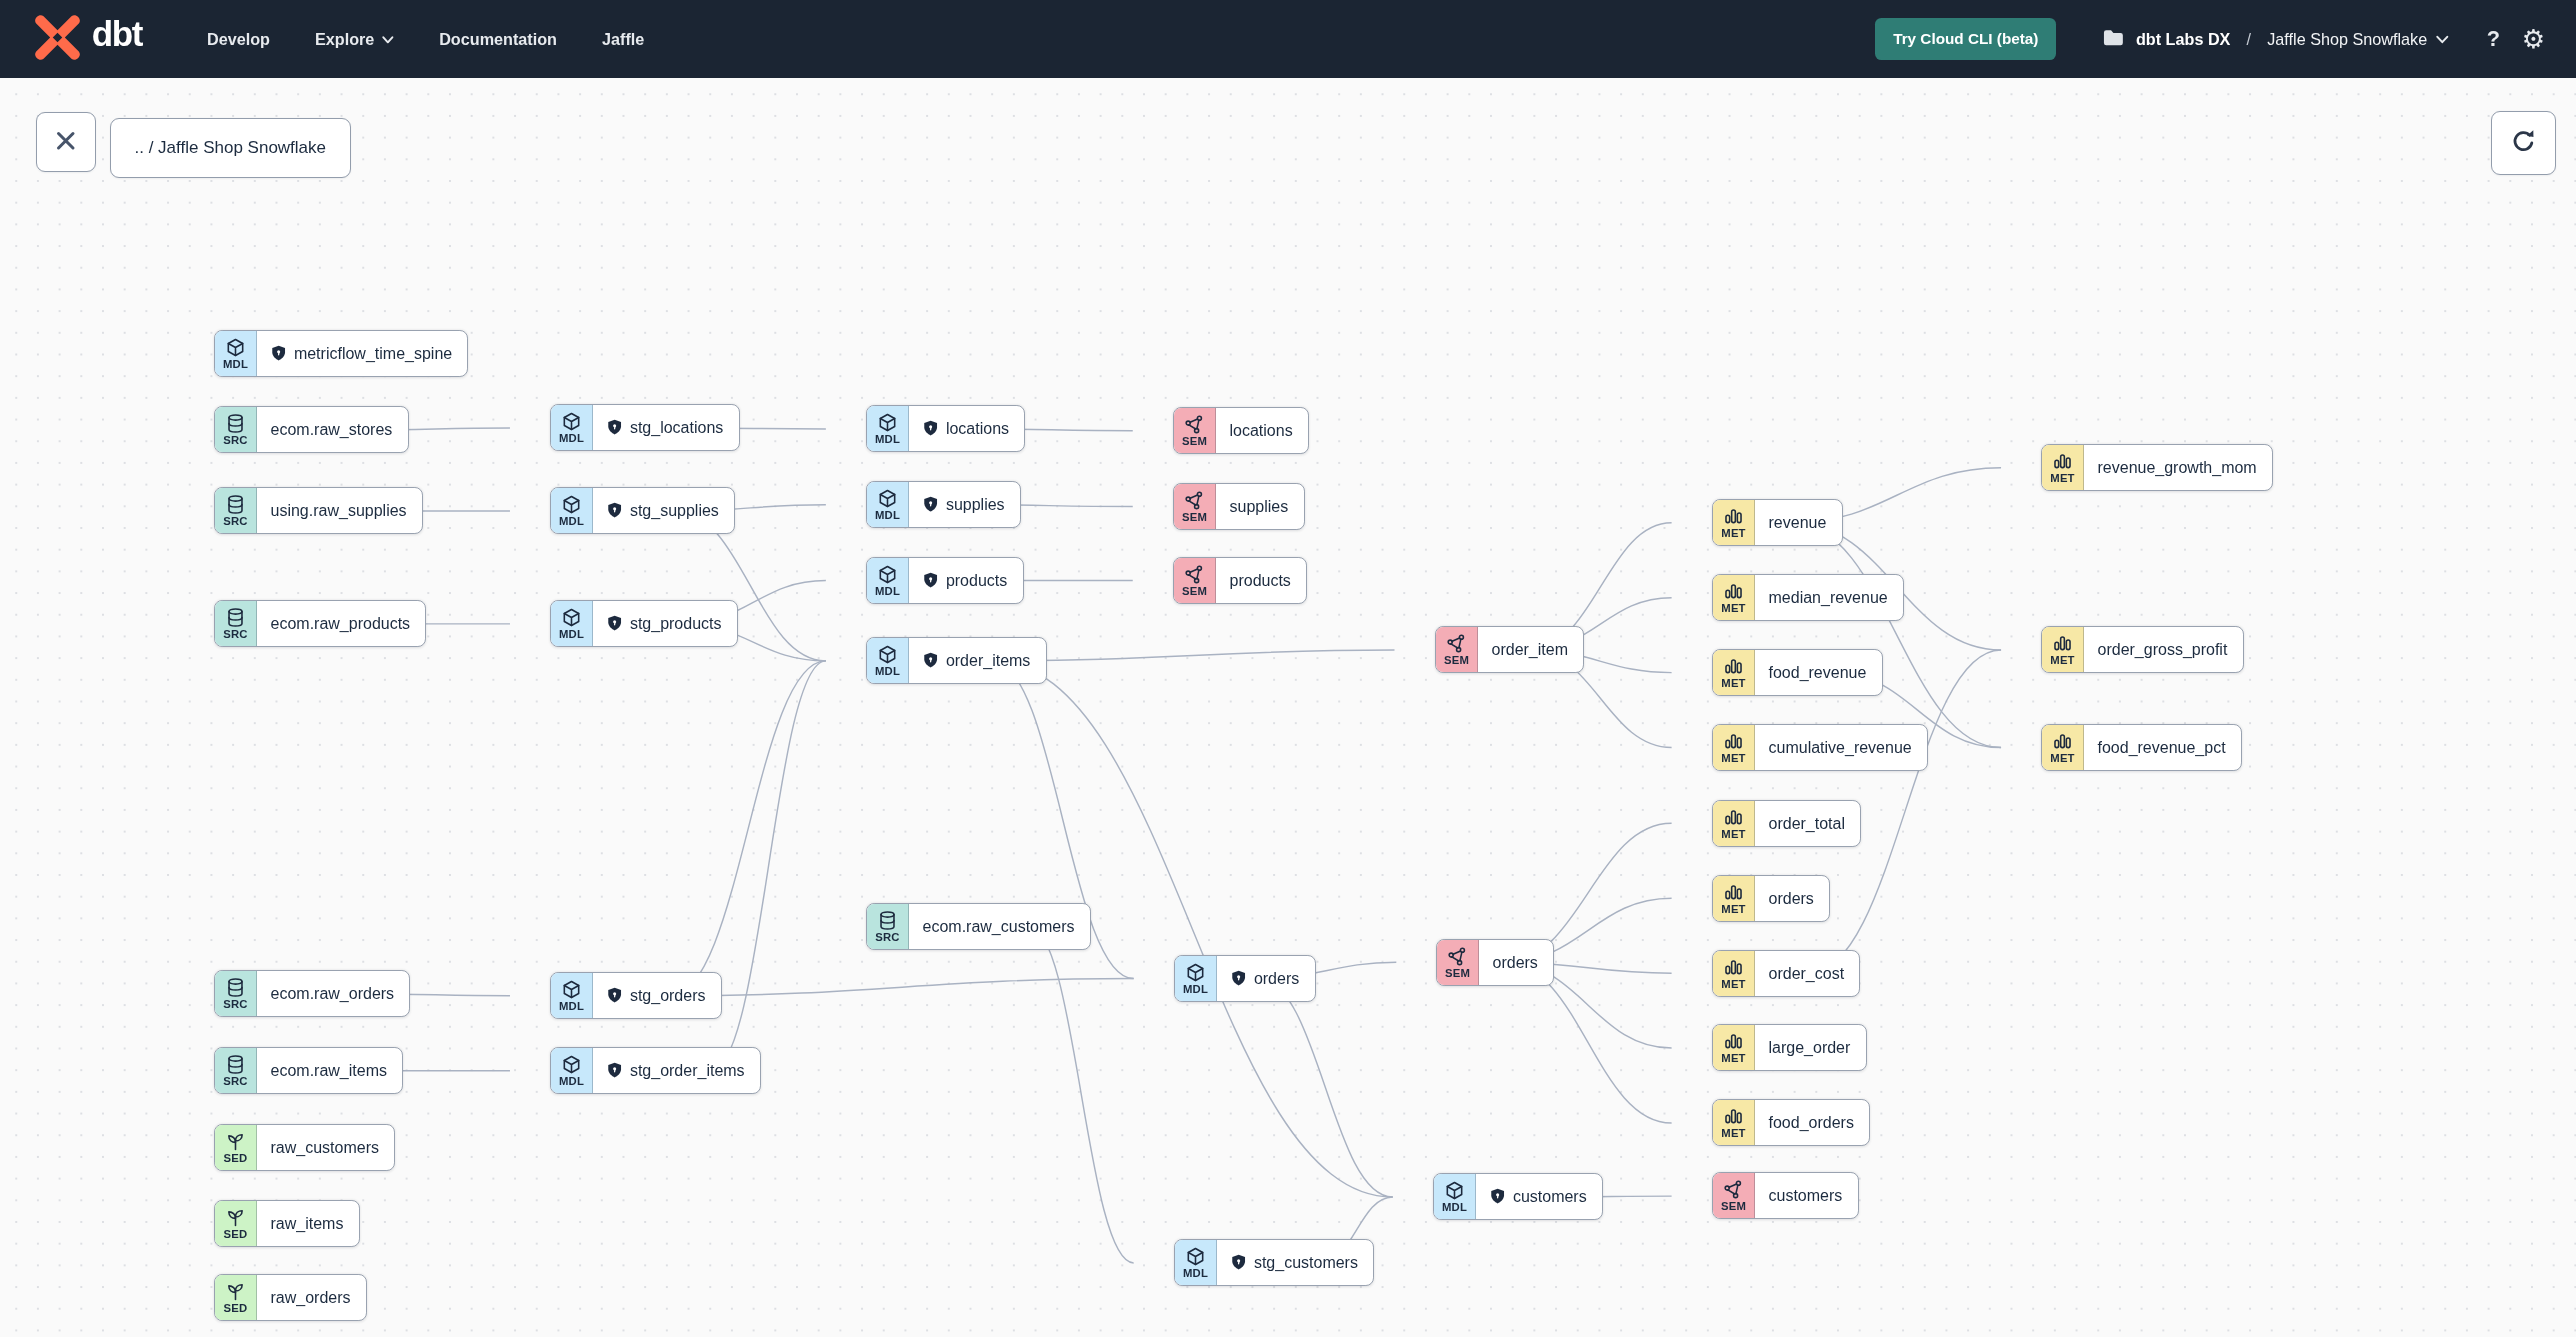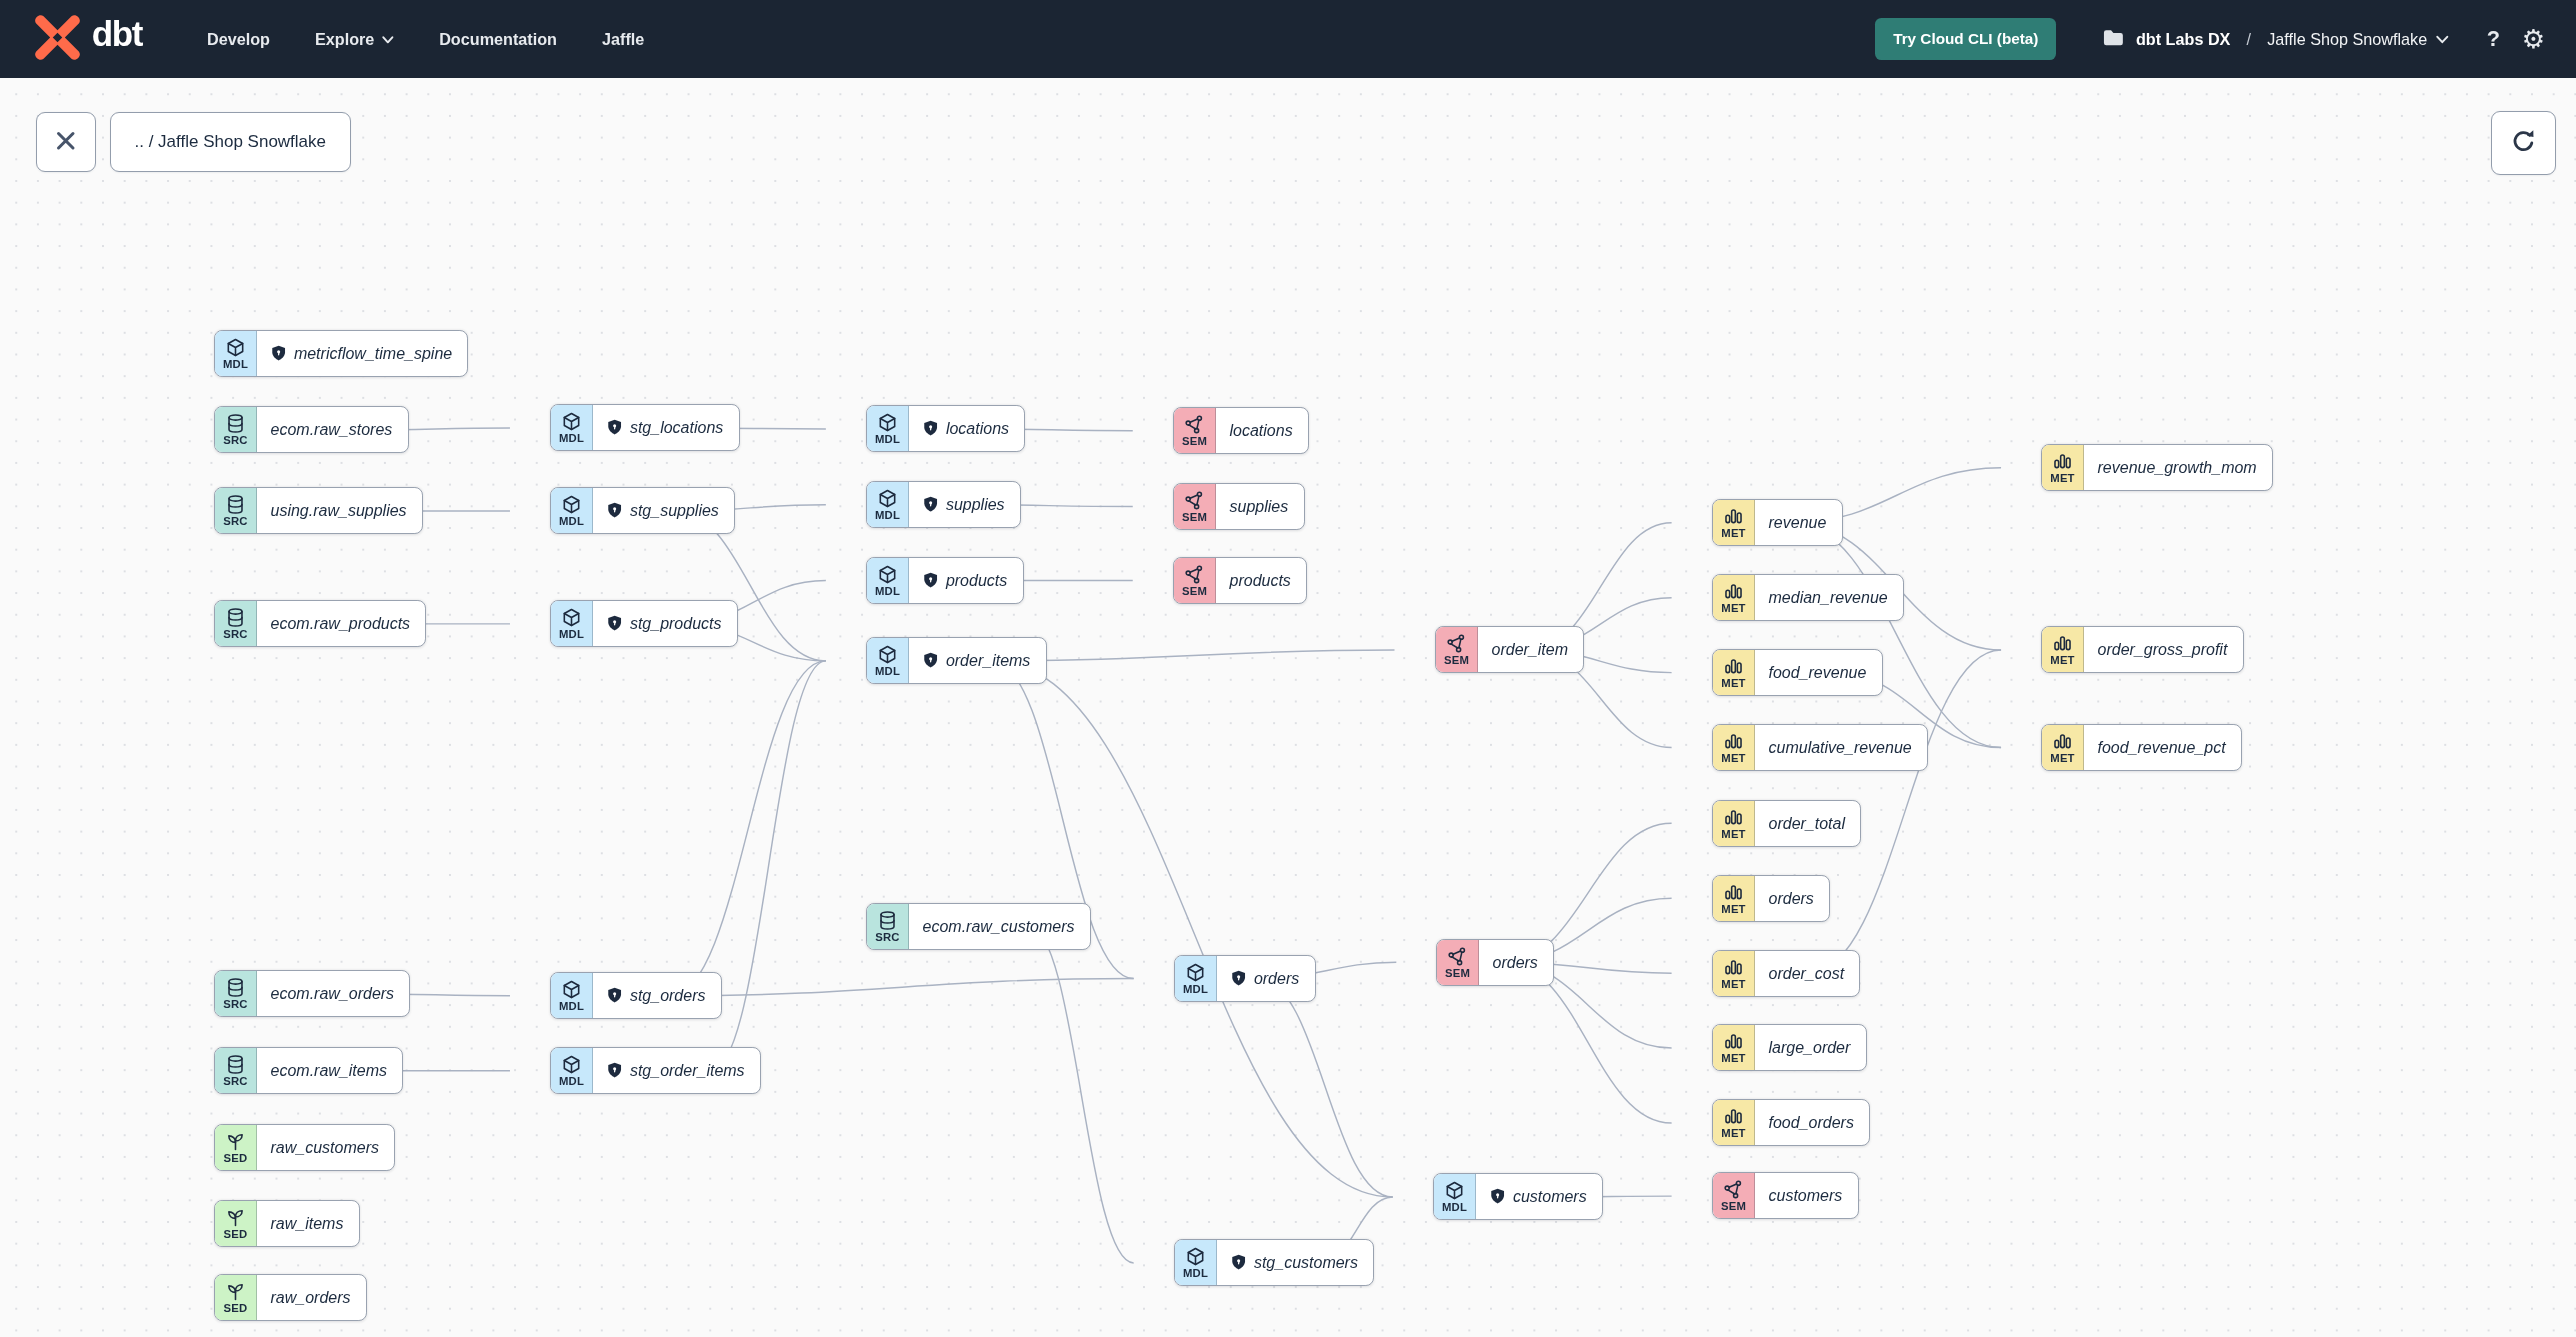--- a/index.html
+++ b/index.html
@@ -30,41 +30,41 @@
             background-image:radial-gradient(circle, #dddfe3 1.2px, transparent 1.3px);
             background-size:21.7px 21.7px; background-position:5.4px 5.4px; }
   .edges-svg, .nodes-layer { position:absolute; top:-78px; left:0; width:2576px; height:1338px; }
   .edge { fill:none; stroke:#a9b2c2; stroke-width:1.6px; }
 
   
   .tool-btn { position:absolute; background:#ffffff; border:1.4px solid #939dac; border-radius:9px;
               display:flex; align-items:center; justify-content:center; cursor:pointer;
               box-shadow:0 0.9px 1.8px rgba(20,30,50,.06); z-index:40; }
   .close-btn { left:36px; top:34px; width:60px; height:60px; }
-  .crumb-btn { left:110px; top:34px; height:60px; padding:0 23.5px; font-size:17px; color:#1c2b3f; }
+  .crumb-btn { left:110px; top:40px; height:60px; padding:0 23.5px; font-size:17px; color:#1c2b3f; }
   .search-wrap { position:absolute; left:1348px; top:33px; width:1125px; height:62px; background:#fff;
                  border:1.4px solid #939dac; border-radius:9px; display:flex; align-items:center;
                  padding:0 16.2px 0 18px; gap:13.5px; z-index:40; }
   .search-wrap input { flex:1; border:none; outline:none; font-size:18px; color:#1c2b3f;
                        font-family:"Liberation Sans", sans-serif; background:transparent; }
   .search-wrap input::placeholder { color:#67717f; }
   .info-circle { width:26px; height:26px; border-radius:50%; background:#4e5b6d; color:#ffffff;
                  font-size:14.4px; font-weight:700; font-family:"Liberation Serif", serif;
                  display:flex; align-items:center; justify-content:center; cursor:pointer; flex:0 0 auto; }
   .refresh-btn { left:2491px; top:33px; width:65px; height:64px; }
 
   
   .node { position:absolute; height:47px; display:flex; align-items:stretch; background:#ffffff;
           border:0.9px solid #99a2b0; border-radius:8.1px; box-shadow:0 0.9px 2.7px rgba(20,30,50,.13);
           cursor:pointer;margin-left:40px; }
   .nbadge { width:42px; flex:0 0 42px; border-radius:7.2px 0 0 7.2px; border-right:0.9px solid rgba(45,60,80,.28);
             display:flex; flex-direction:column; align-items:center; justify-content:center; gap:0px; }
   .ntype { font-size:11.3px; font-weight:700; letter-spacing:0.2px; color:#1c2b3f; line-height:1.1; }
   .nlabel { display:flex; align-items:center; gap:8.1px; padding:0 15.3px 0 13.5px;
-            font-size:16px; font-weight:500; color:#1c2b3f; white-space:nowrap;font-style:italic; }
+            font-size:16px; font-weight:500; color:#1c2b3f; white-space:nowrap; }
   .shield { display:flex; align-items:center; }
   .bicon svg { display:block; }
 </style>
 </head>
 <body>
 
 <div class="app">
 
   <div class="navbar">
     <div class="brand">

